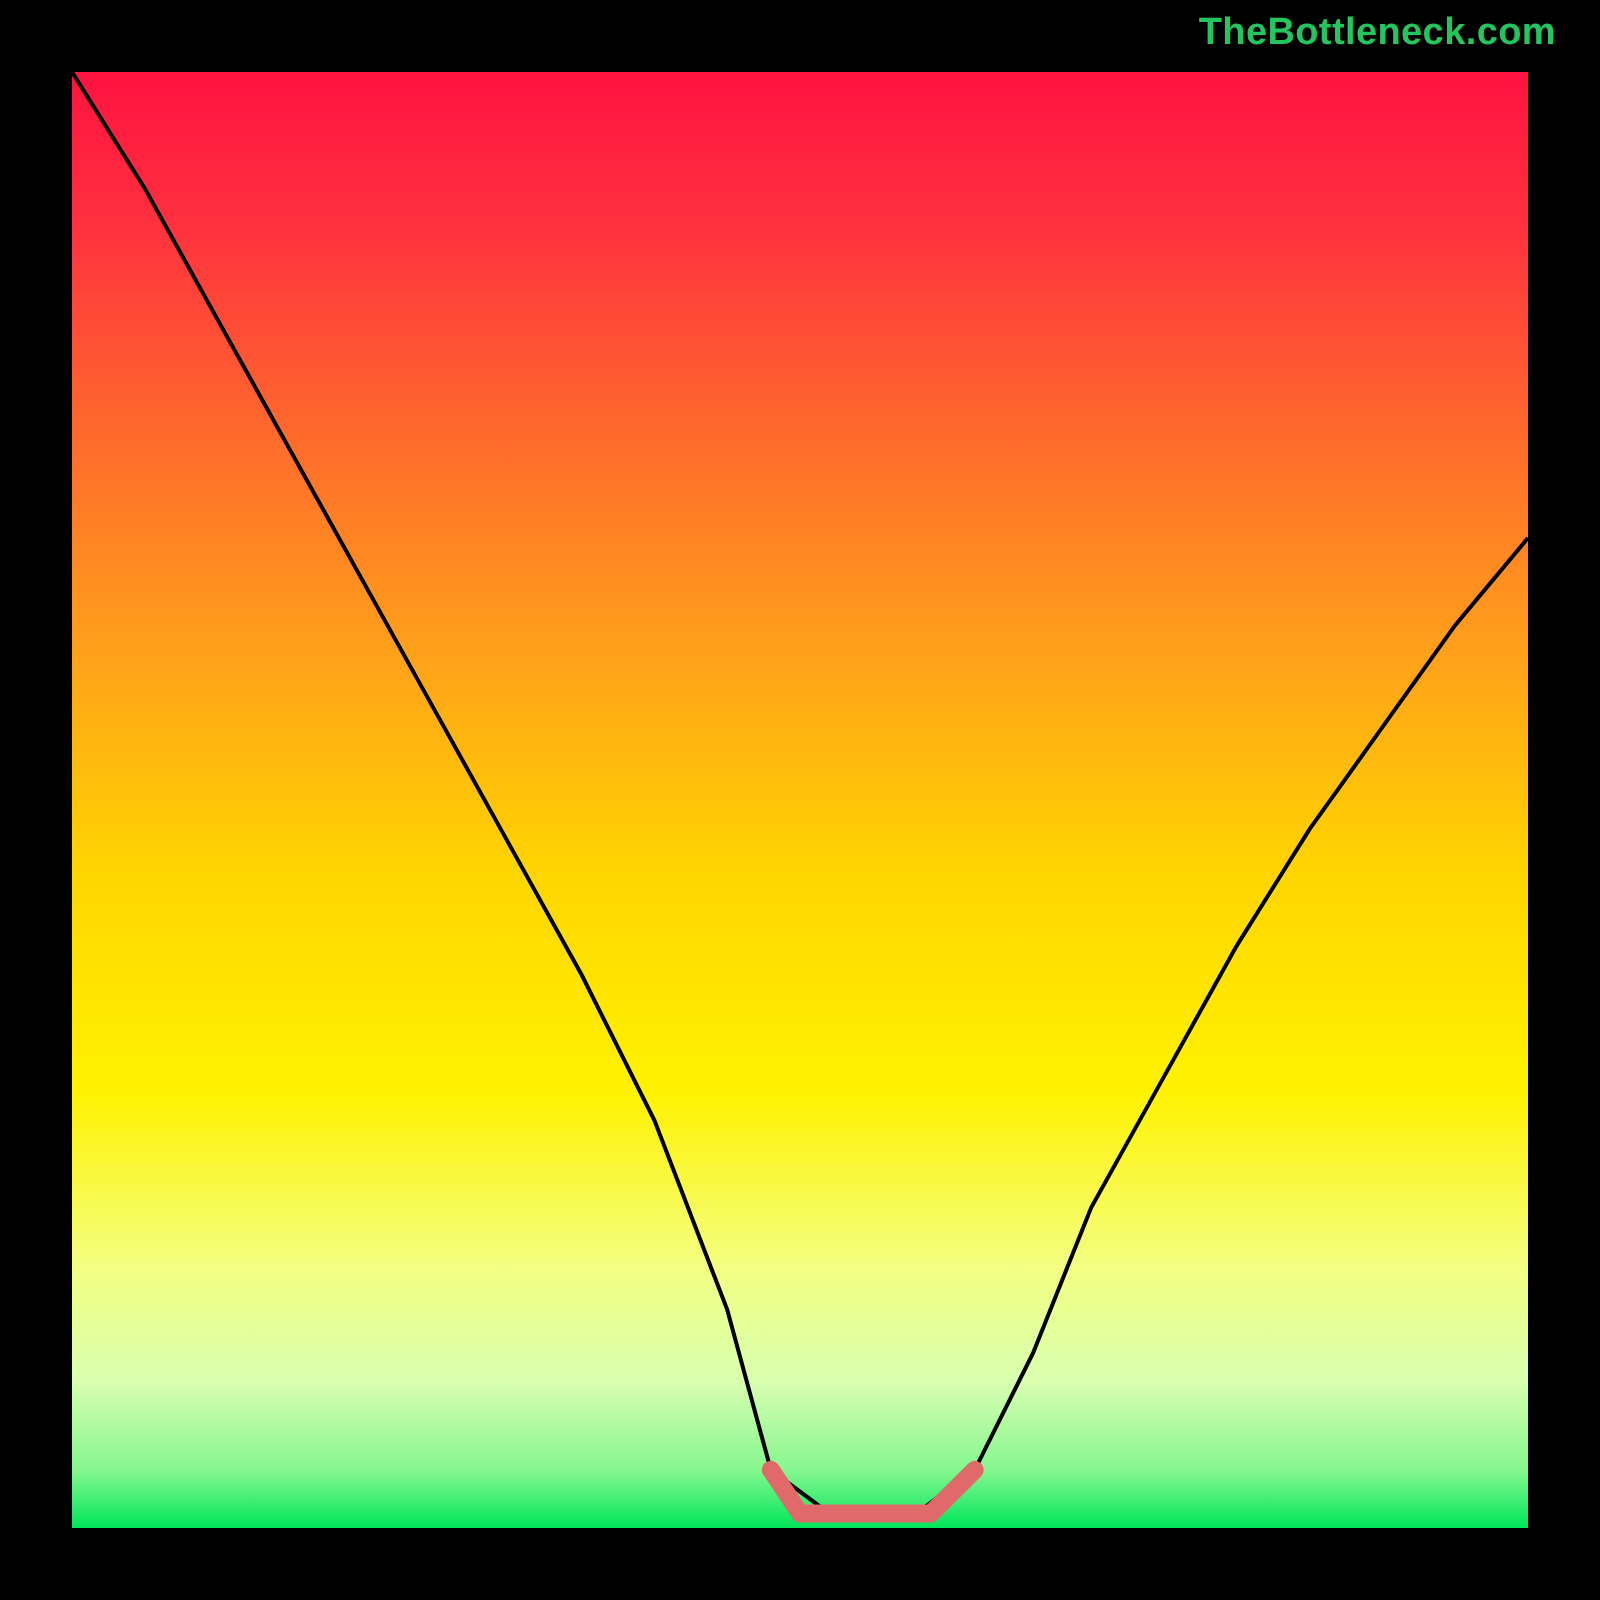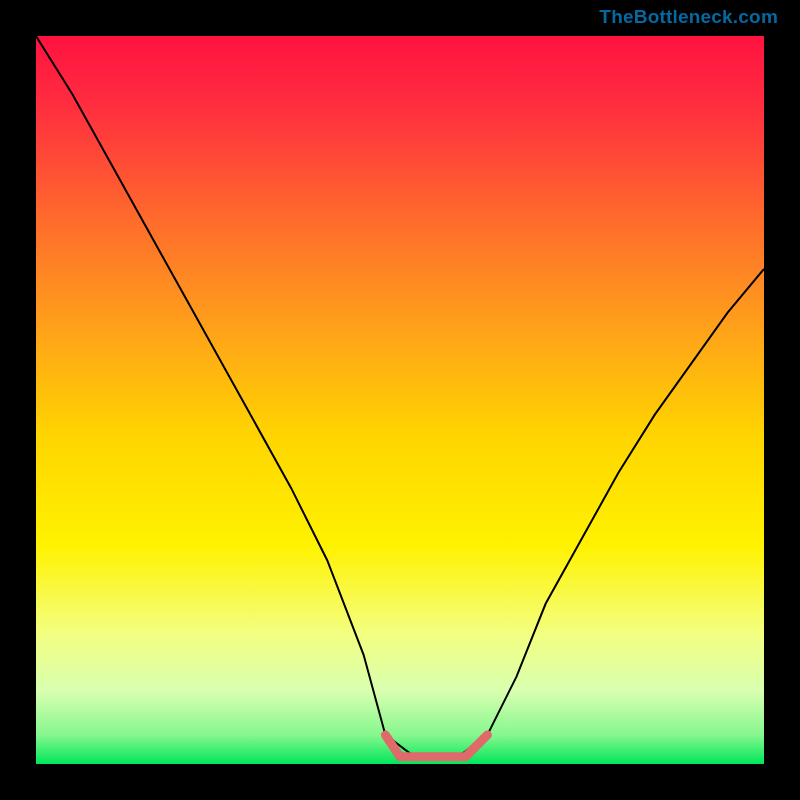--- a/index.html
+++ b/index.html
@@ -24,21 +24,21 @@
     top: 36px;
     left: 36px;
     width: 728px;
     height: 728px;
     overflow: hidden;
   }
   .watermark {
     position: absolute;
     top: 6px;
     right: 22px;
-    color: #0369a1;
+    color: #22c55e;
     font-size: 19px;
     font-weight: 600;
     letter-spacing: 0.2px;
   }
   svg { display: block; }
 </style>
 </head>
 <body>
 
 <div class="frame">

